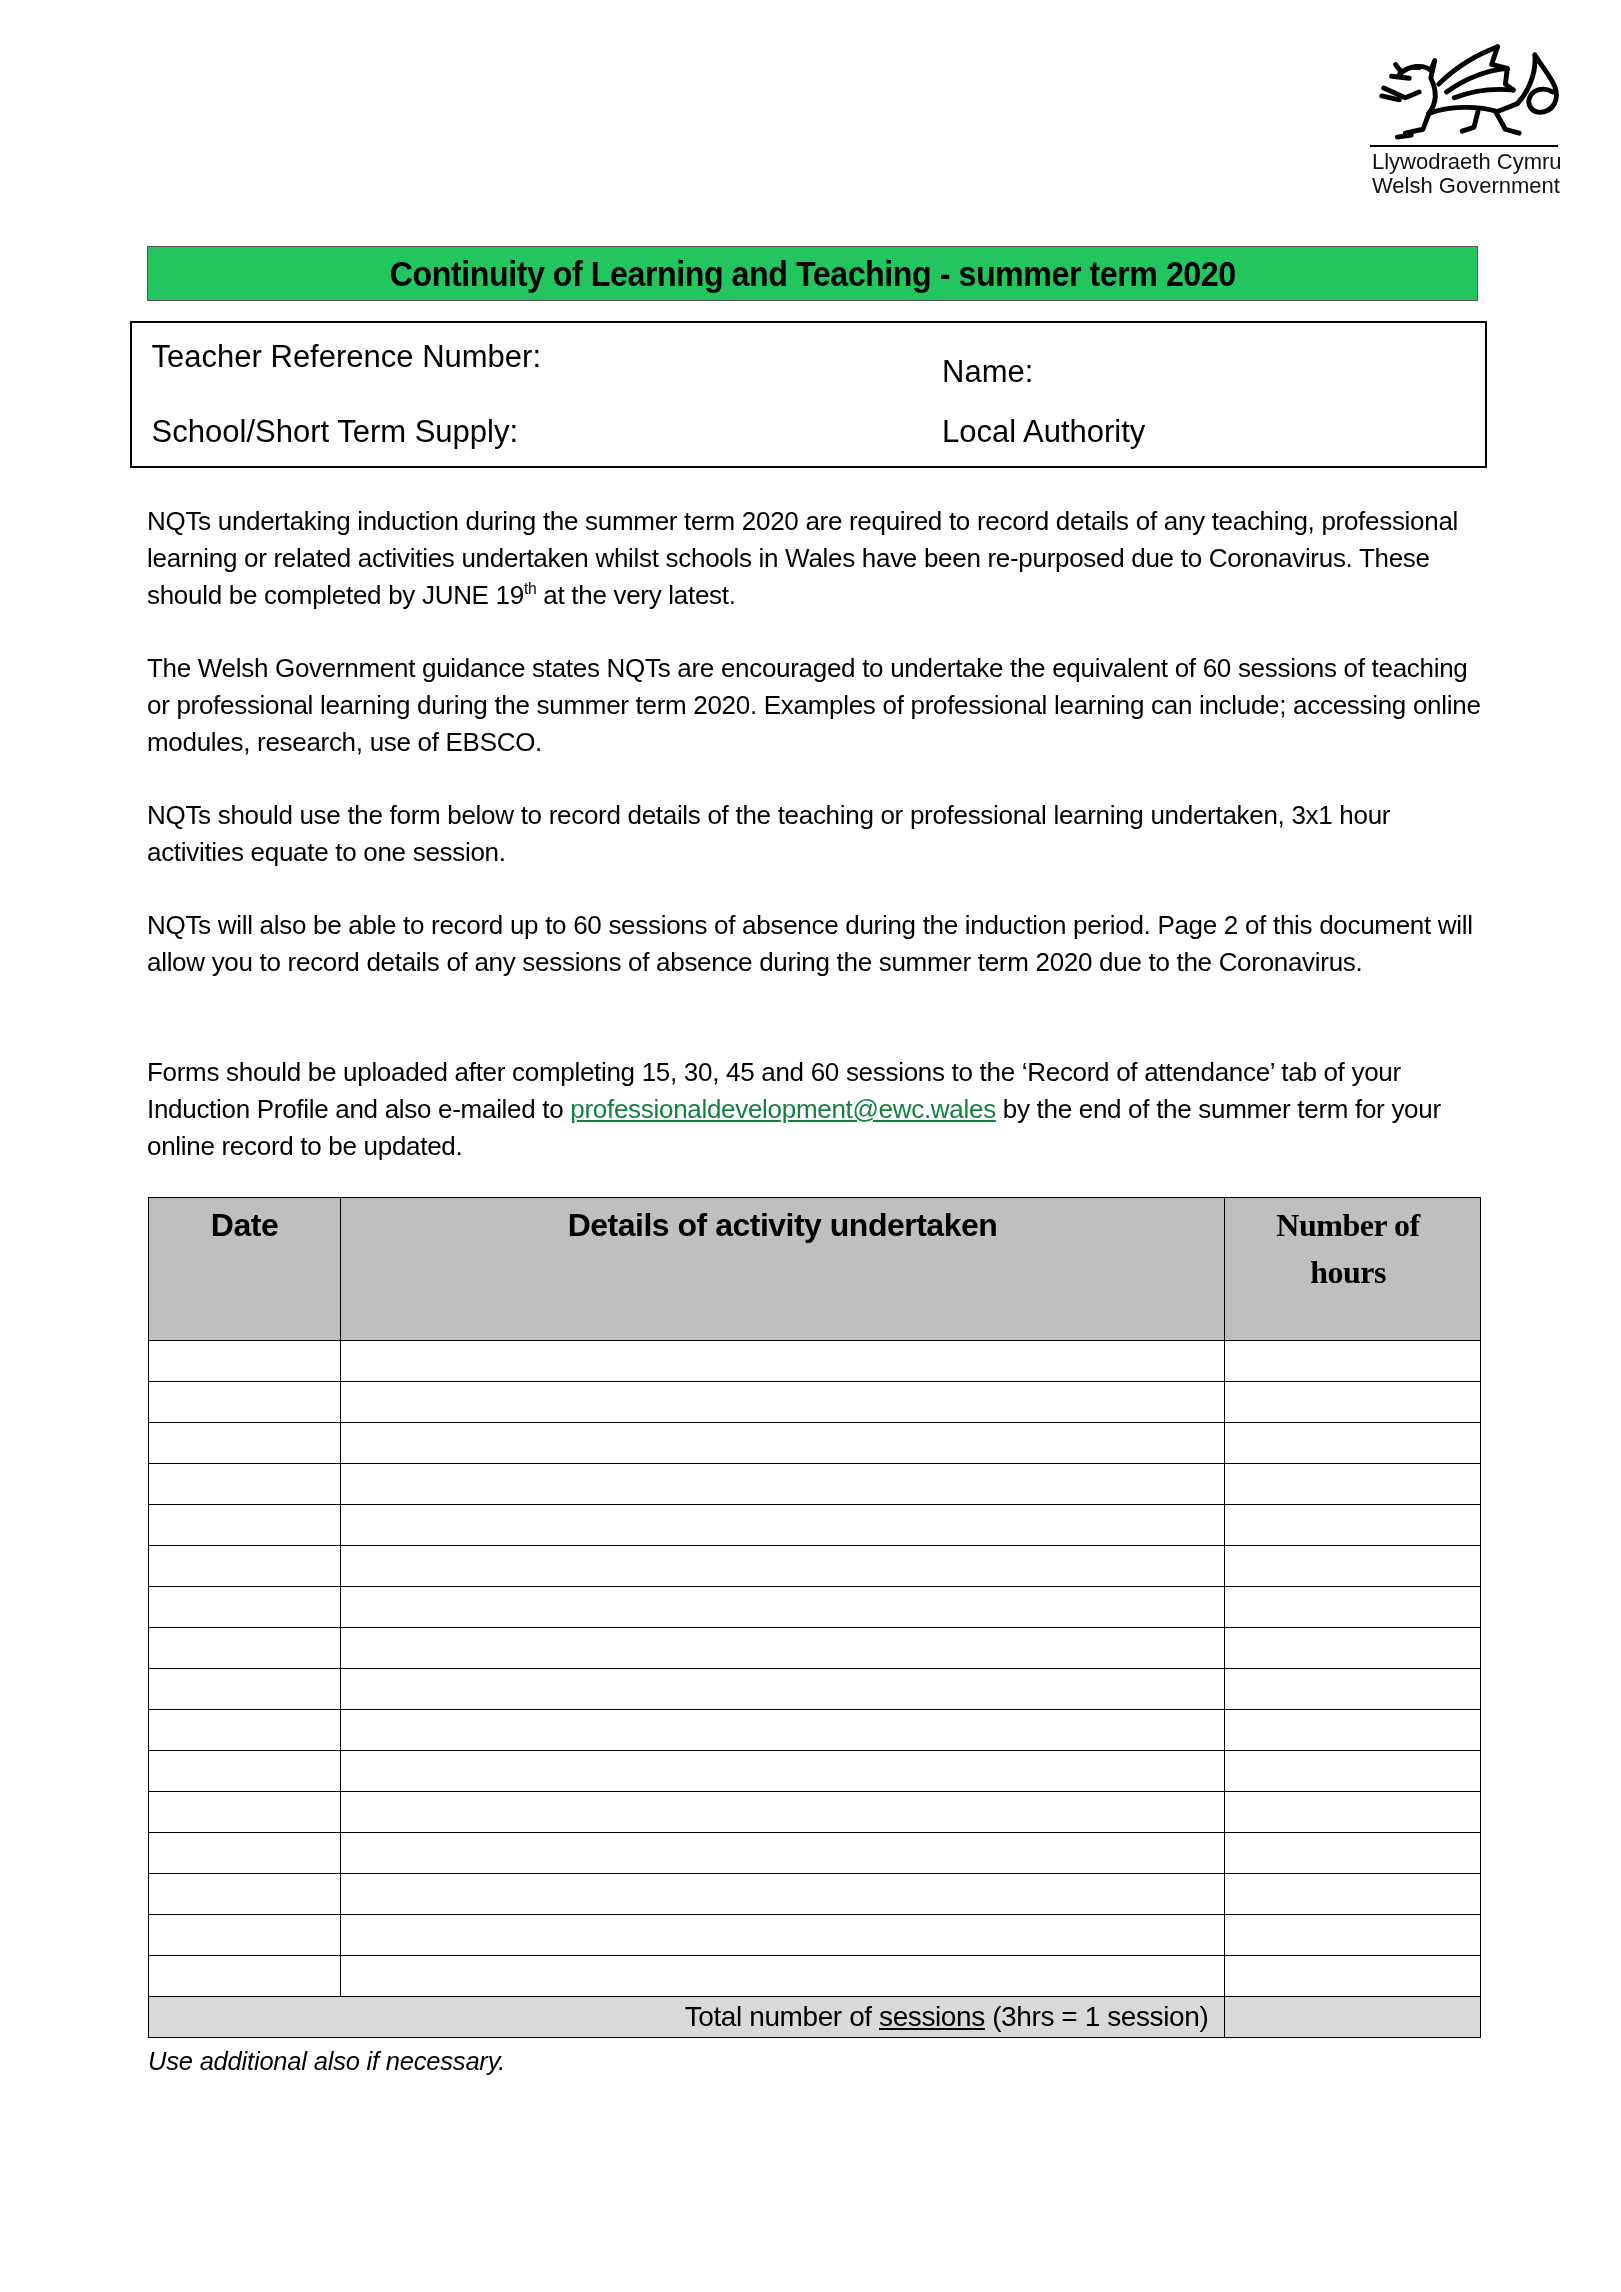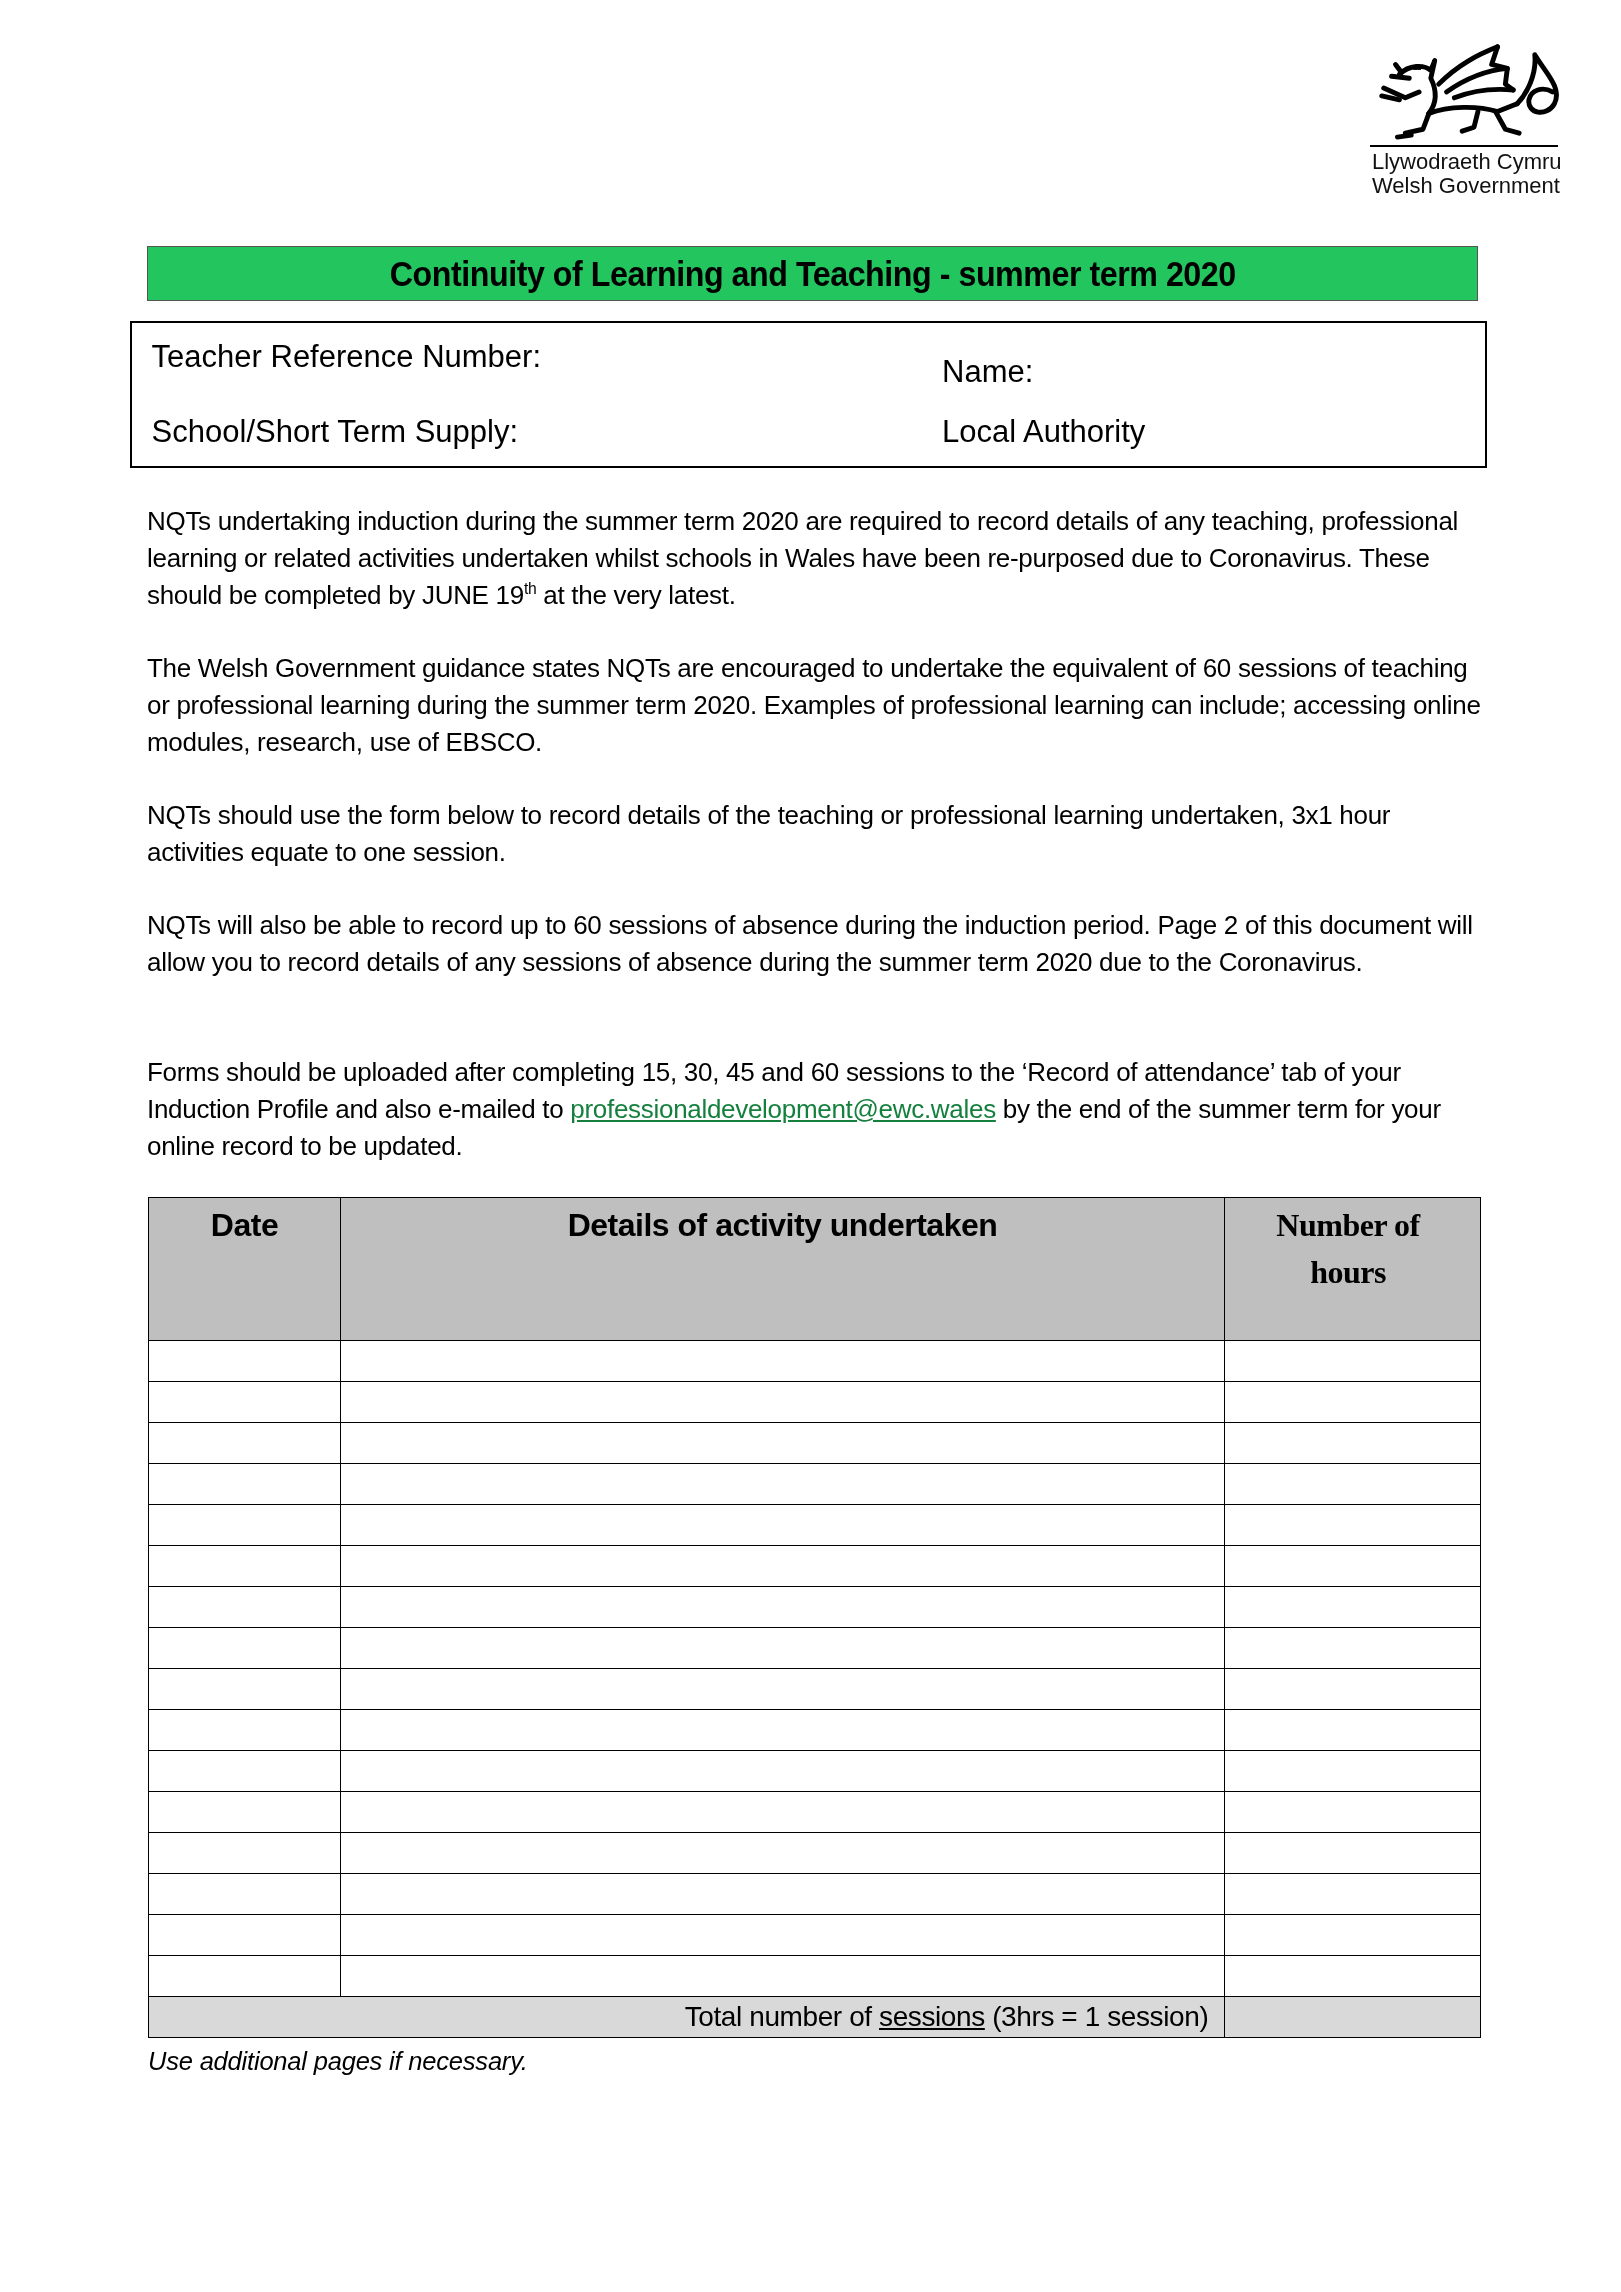--- a/index.html
+++ b/index.html
@@ -176,14 +176,14 @@
       </tr>
     </tbody>
   <tfoot>
     <tr class="total">
       <td colspan="2" class="total-label"><span>Total number of </span><u>sessions</u><span> (3hrs = 1 session)</span></td>
       <td class="total-val"></td>
     </tr>
   </tfoot>
 </table>
 
-<div class="footnote">Use additional pages if necessary.</div>
+<div class="footnote">Use additional also if necessary.</div>
 
 
 </body></html>

